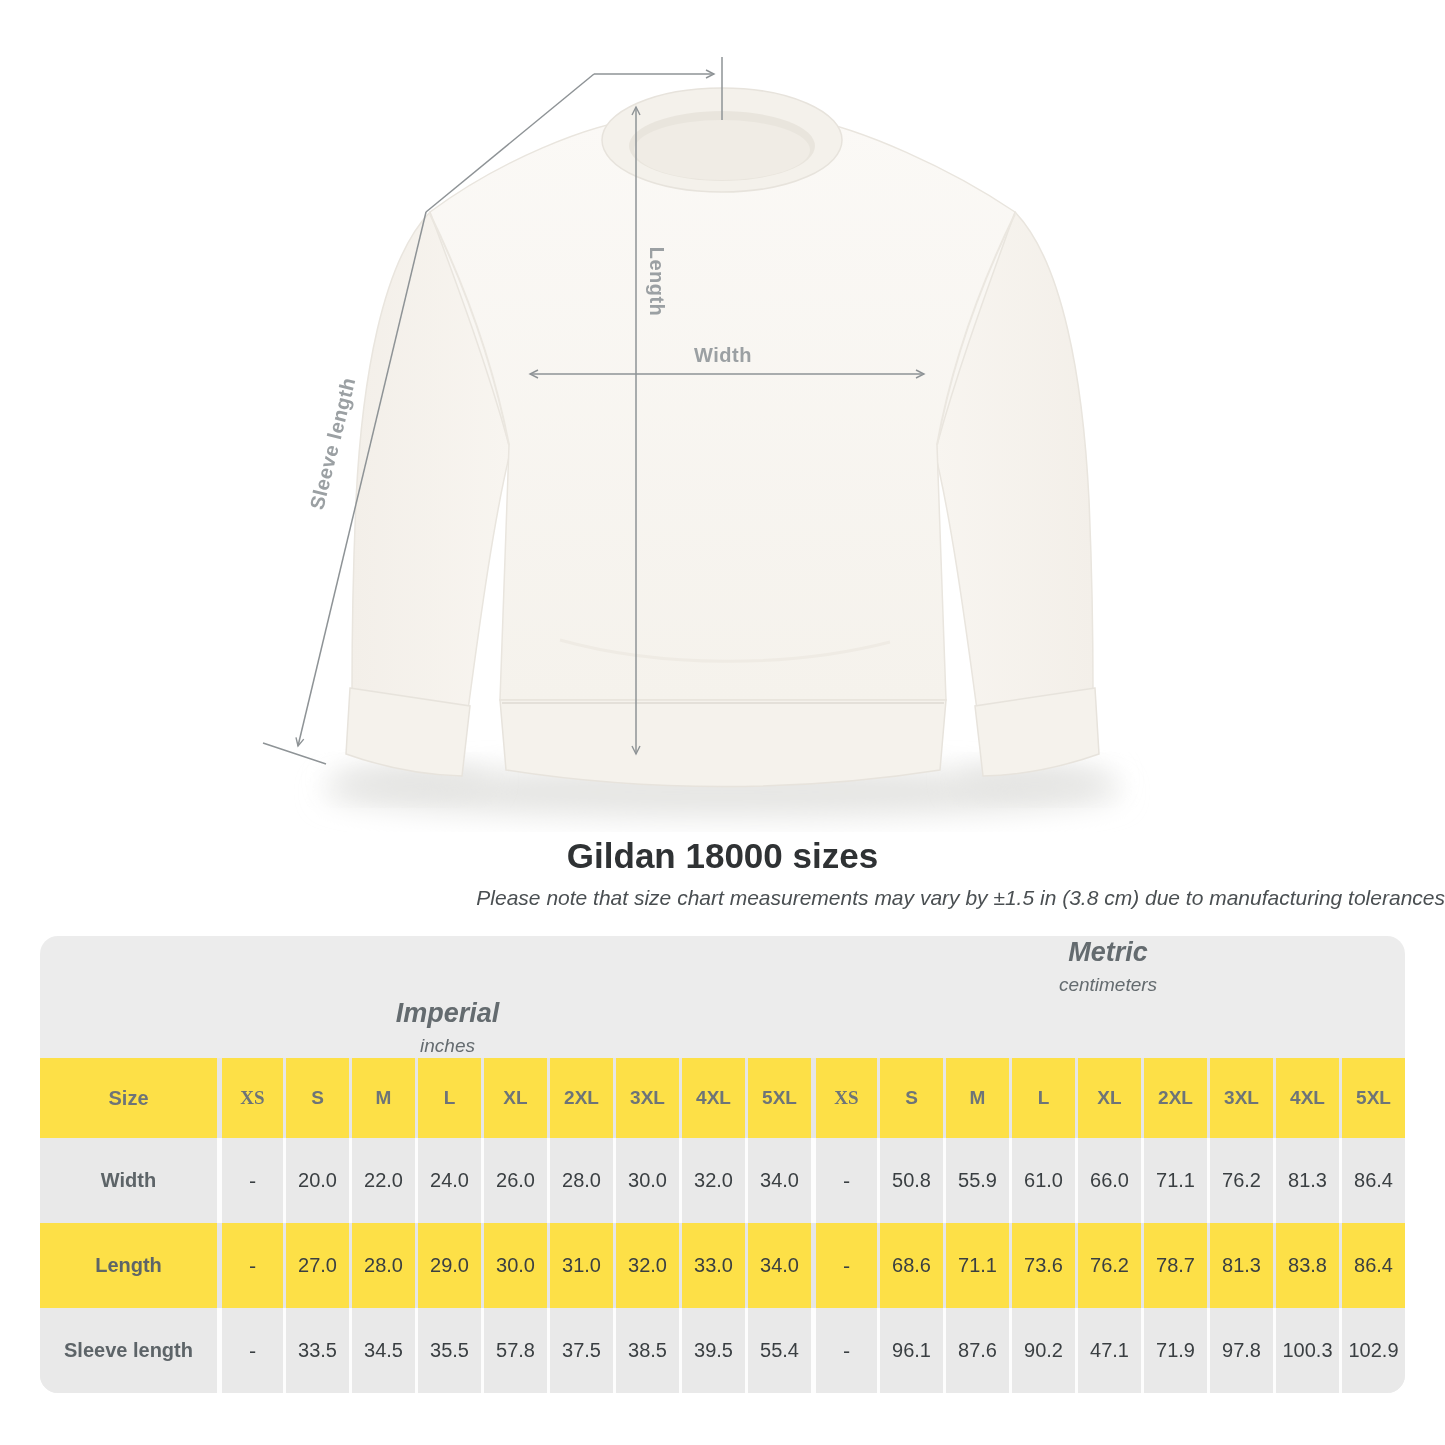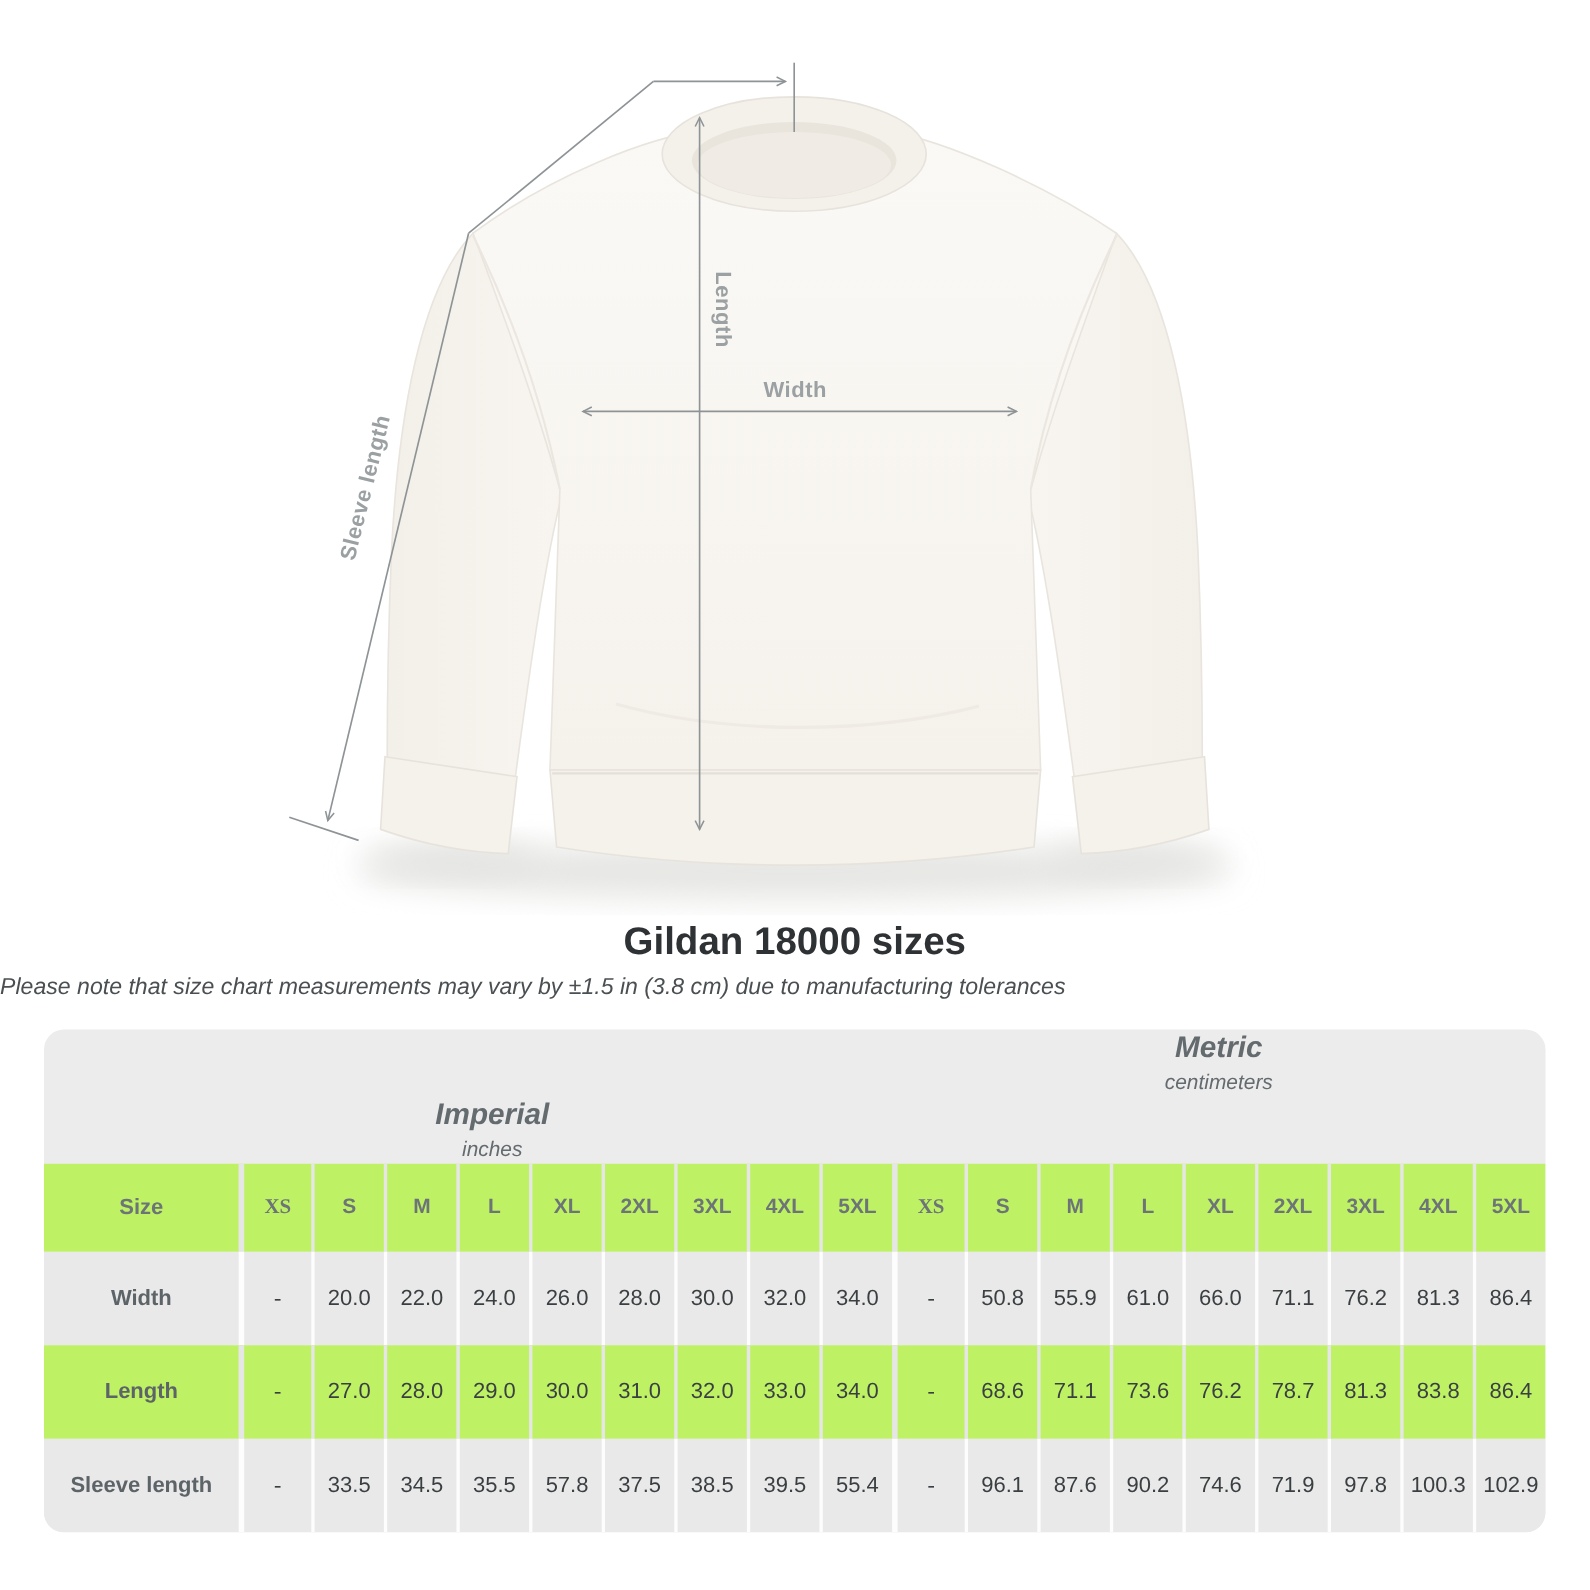--- a/index.html
+++ b/index.html
@@ -10,34 +10,34 @@
   
   .diagram { position:relative; width:1445px; height:832px; }
   .diagram svg { position:absolute; left:0; top:0; }
   .mlabel { position:absolute; font-weight:bold; font-size:20px; color:#9ba0a3; letter-spacing:.5px; text-align:center; }
   .mlabel.width  { left:643px; top:344px; width:160px; }
   .mlabel.length { left:586px; top:270px; width:140px; transform:rotate(90deg); }
   .mlabel.sleeve { left:233px; top:432px; width:200px; transform:rotate(-76deg); }
 
   
   .title { text-align:center; font-size:35px; font-weight:bold; color:#2f3234; margin-top:4px; }
-  .subtitle { text-align:left; font-size:21px; font-style:italic; color:#4a4f52; margin-top:10px; }
+  .subtitle { text-align:right; font-size:21px; font-style:italic; color:#4a4f52; margin-top:10px; }
 
   
   .size-table { position:relative; margin:26px 40px 0 40px; width:1365px; background:#ececec; border-radius:18px; overflow:hidden; }
   .unit-header { display:grid; grid-template-columns:177px repeat(18,1fr); height:122px; }
   .unit-block { display:flex; flex-direction:column; align-items:center; justify-content:center; gap:6px; }
   .unit-block.imperial { grid-column:1 / span 10; transform:translateX(22px); }
   .unit-block.metric   { grid-column:11 / span 9; }
   .unit-name { font-size:27px; font-weight:bold; font-style:italic; color:#646b6f; }
   .unit-sub  { font-size:19px; font-style:italic; color:#646b6f; }
 
   .grid { display:grid; grid-template-columns:177px repeat(18,1fr); grid-template-rows:80px 85px 85px 85px; }
   .cell { display:flex; align-items:center; justify-content:center; font-size:20px; color:#3a3f42; }
-  .cell.white { background:#bef264; }
+  .cell.white { background:#fde047; }
   .cell.gray  { background:#e9e9e9; }
   .cell:not(.label-col) { border-left:3px solid transparent; }
   .cell.white:not(.label-col) { border-left-color:#e6e6e6; }
   .cell.gray:not(.label-col)  { border-left-color:#fdfdfd; }
   .cell.first-data { border-left-width:5px;font-family:Liberation Serif, serif; }
   .cell.hrow { font-weight:bold; font-size:19px; color:#6d7478; }
   .cell.hrow.label-col { font-size:20px; }
   .cell.row-label { font-weight:bold; font-size:20px; color:#5d6468; }
 </style>
 </head>
@@ -187,21 +187,21 @@
         <div class="cell gray">35.5</div>
         <div class="cell gray">57.8</div>
         <div class="cell gray">37.5</div>
         <div class="cell gray">38.5</div>
         <div class="cell gray">39.5</div>
         <div class="cell gray">55.4</div>
         <div class="cell gray first-data">-</div>
         <div class="cell gray">96.1</div>
         <div class="cell gray">87.6</div>
         <div class="cell gray">90.2</div>
-        <div class="cell gray">74.6</div>
+        <div class="cell gray">47.1</div>
         <div class="cell gray">71.9</div>
         <div class="cell gray">97.8</div>
         <div class="cell gray">100.3</div>
         <div class="cell gray">102.9</div>
       </div>
   </div>
 
 </div>
 
 </body></html>

